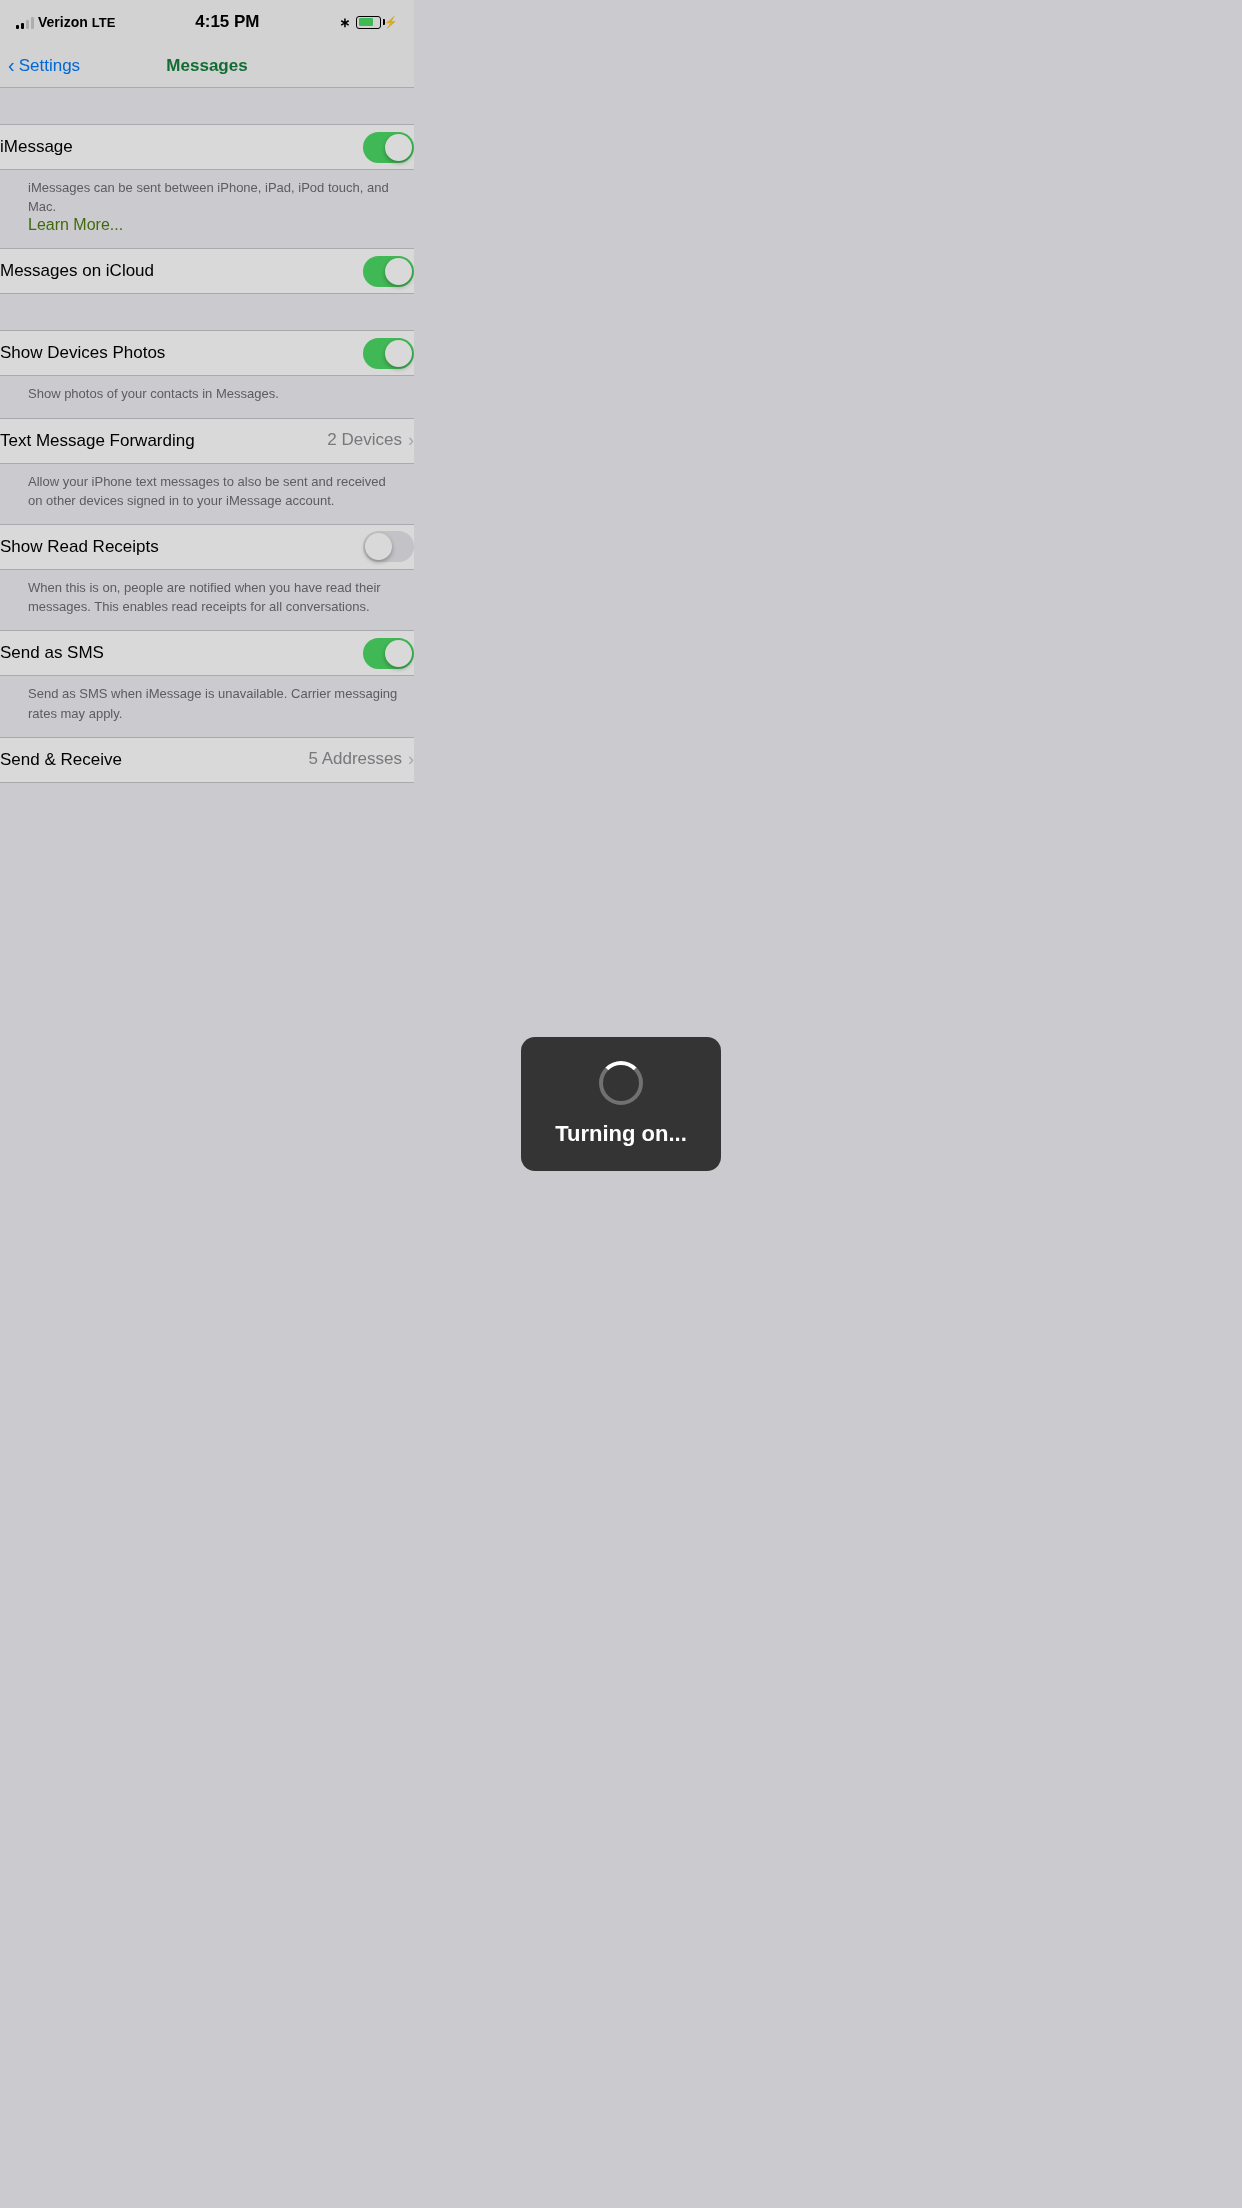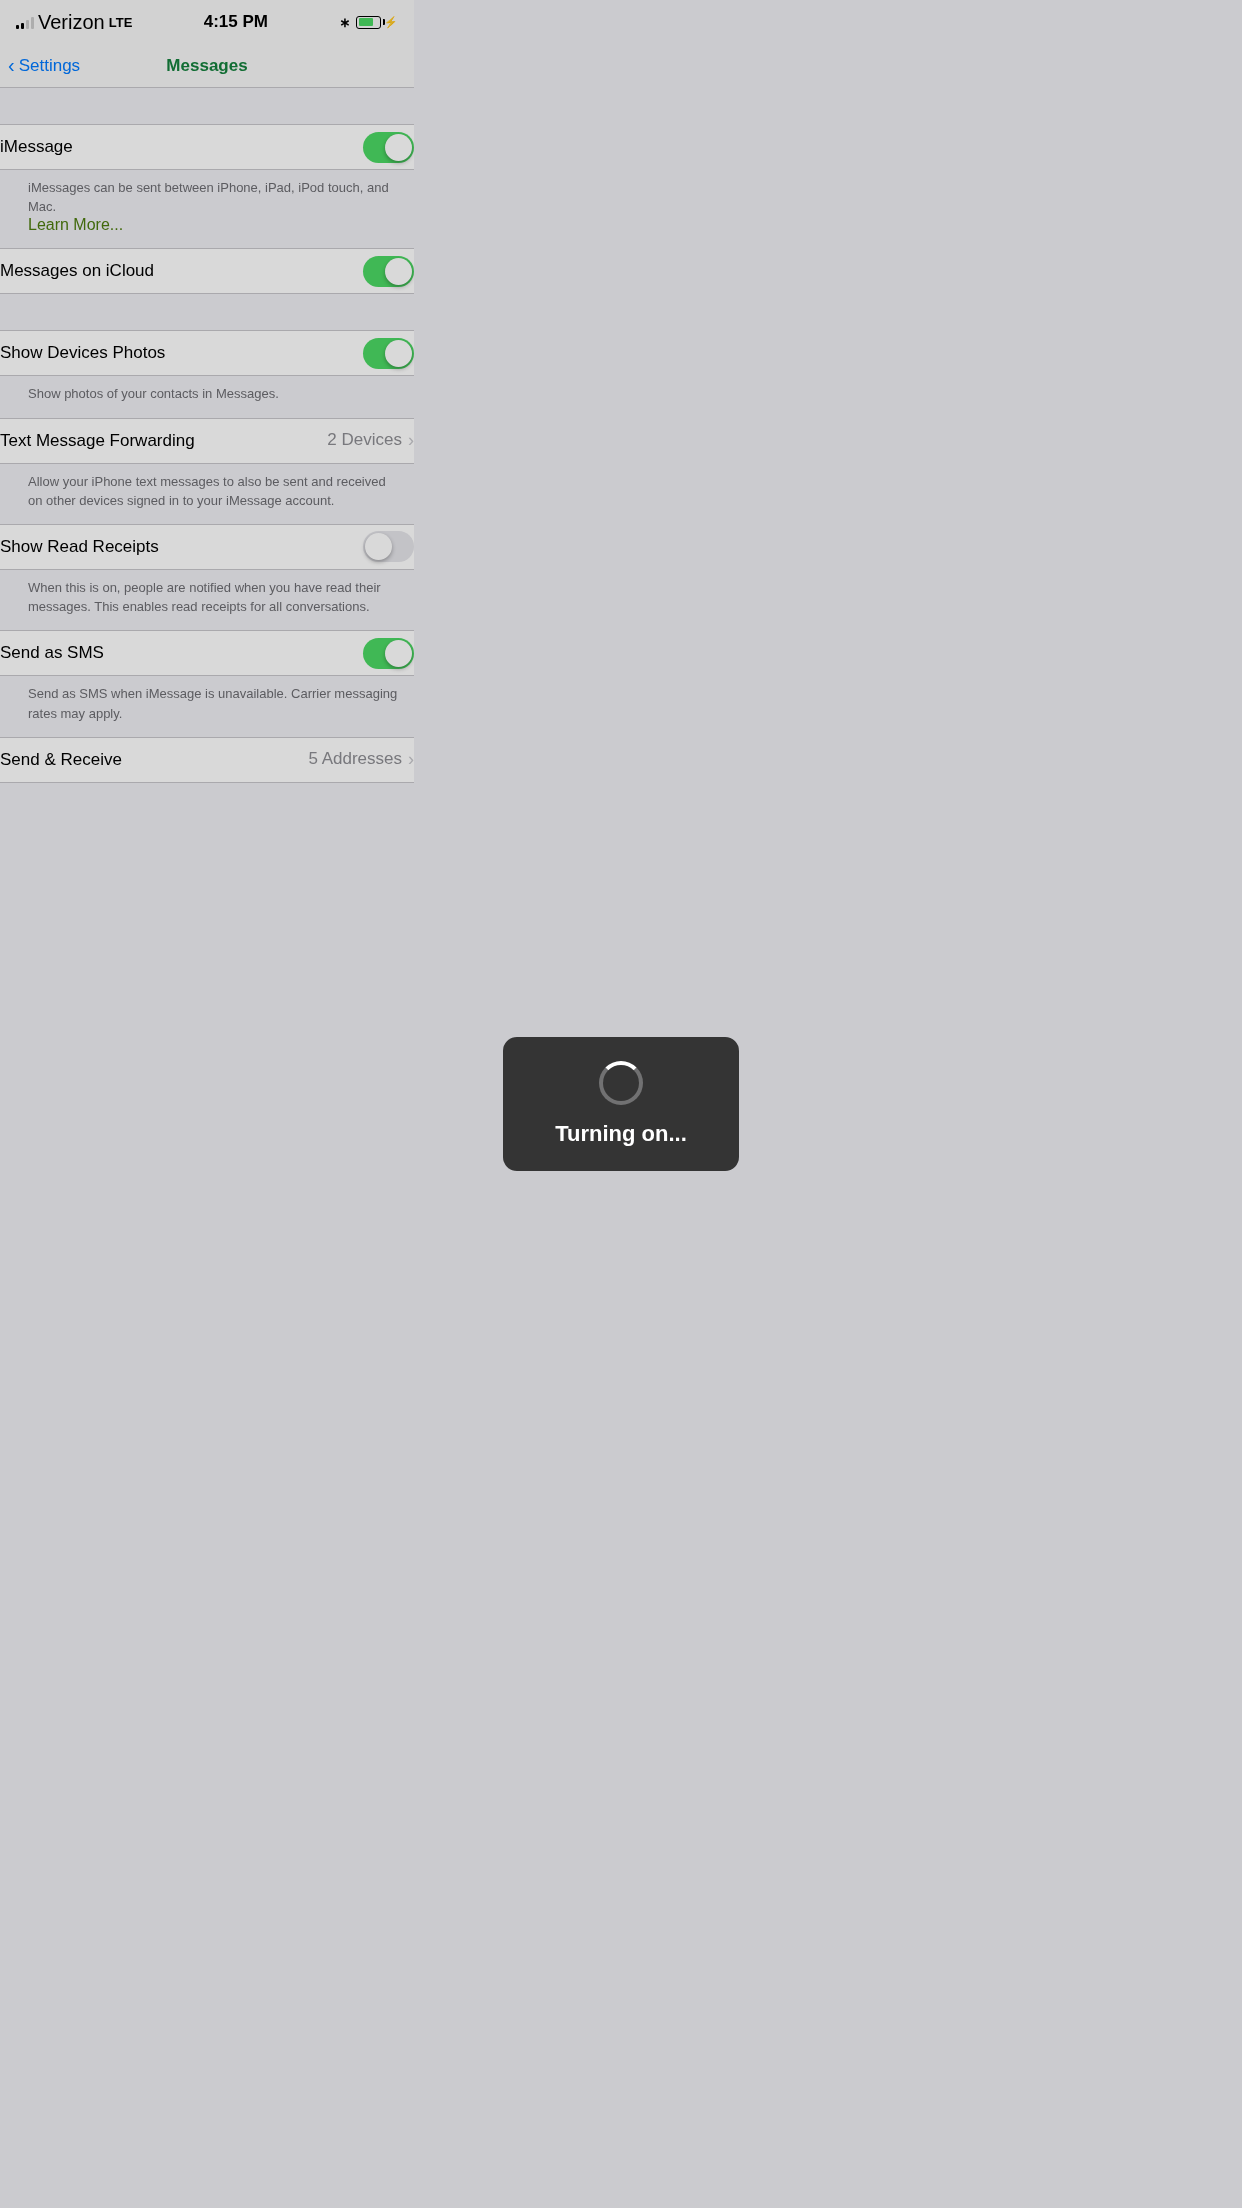--- a/index.html
+++ b/index.html
@@ -25,21 +25,21 @@
       font-size: 15px;
       font-weight: 600;
     }
     .status-left { display: flex; align-items: center; gap: 4px; font-size: 13px; }
     .signal-bars { display: flex; align-items: flex-end; gap: 2px; height: 14px; }
     .signal-bar { width: 3px; background: #000; border-radius: 1px; }
     .signal-bar:nth-child(1) { height: 4px; }
     .signal-bar:nth-child(2) { height: 6px; }
     .signal-bar:nth-child(3) { height: 9px; background: #ccc; }
     .signal-bar:nth-child(4) { height: 12px; background: #ccc; }
-    .carrier-text { font-size: 20px; font-weight: 400; }
+    .carrier-text { font-size: 14px; font-weight: 700; }
     .status-center { font-size: 17px; font-weight: 600; }
     .status-right { display: flex; align-items: center; gap: 6px; font-size: 13px; }
     .battery-container { display: flex; align-items: center; gap: 3px; }
     .battery-icon {
       width: 25px; height: 13px;
       border: 1.5px solid #000;
       border-radius: 3px;
       position: relative;
       display: flex;
       align-items: center;
@@ -186,21 +186,21 @@
       top: 0; left: 0; right: 0; bottom: 0;
       background: rgba(0,0,0,0.15);
       display: flex;
       align-items: center;
       justify-content: center;
       z-index: 100;
     }
     .turning-on-box {
       background: rgba(30,30,30,0.88);
       border-radius: 14px;
-      width: 236px;
+      width: 200px;
       padding: 24px 20px;
       display: flex;
       flex-direction: column;
       align-items: center;
       gap: 16px;
     }
     .spinner {
       width: 44px;
       height: 44px;
       border: 4px solid rgba(255,255,255,0.3);

